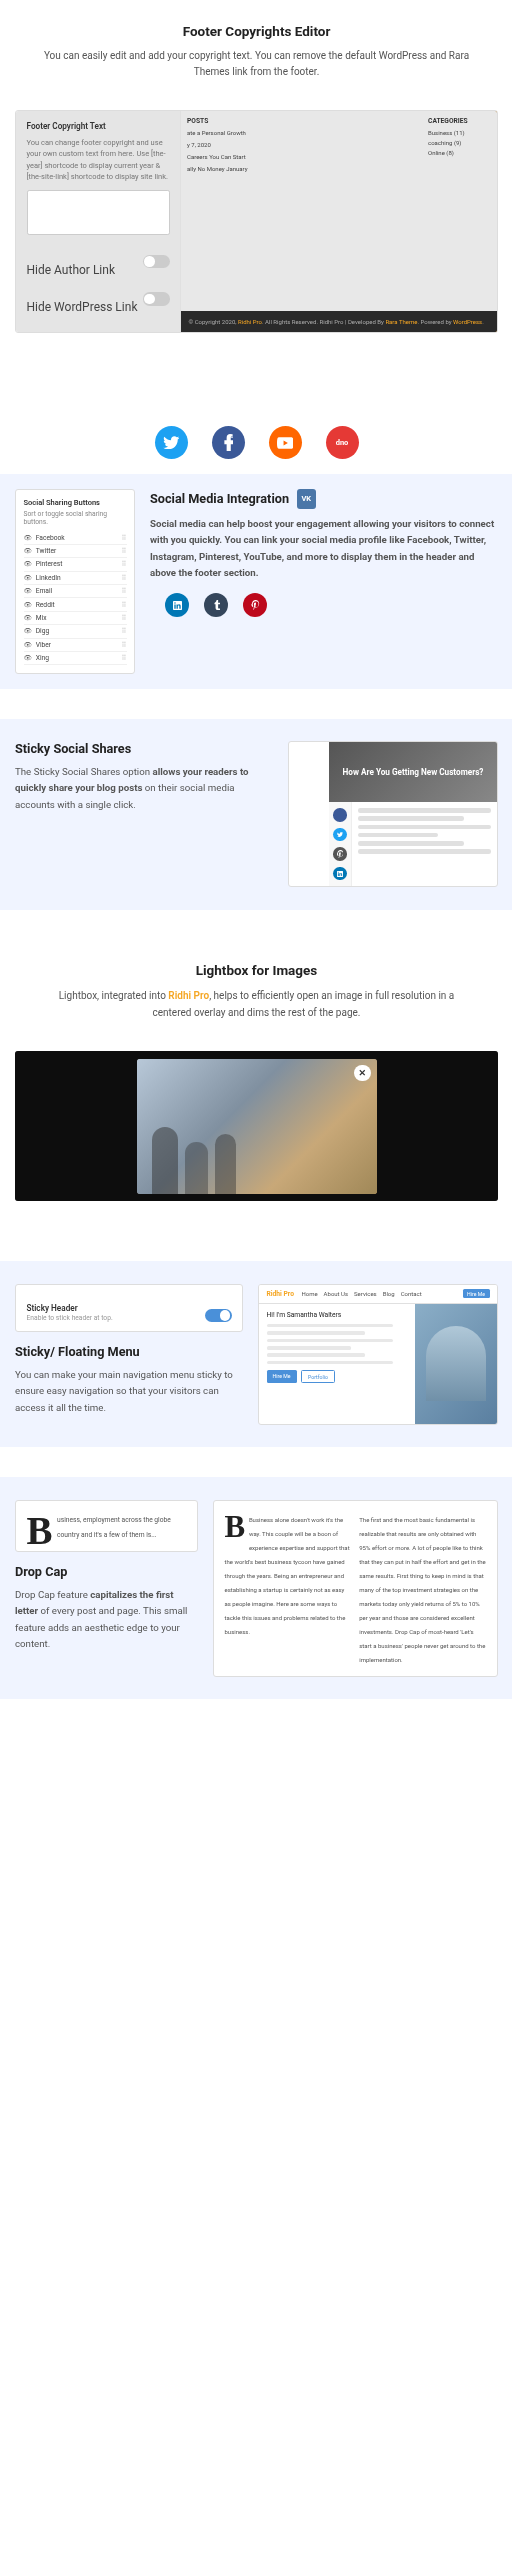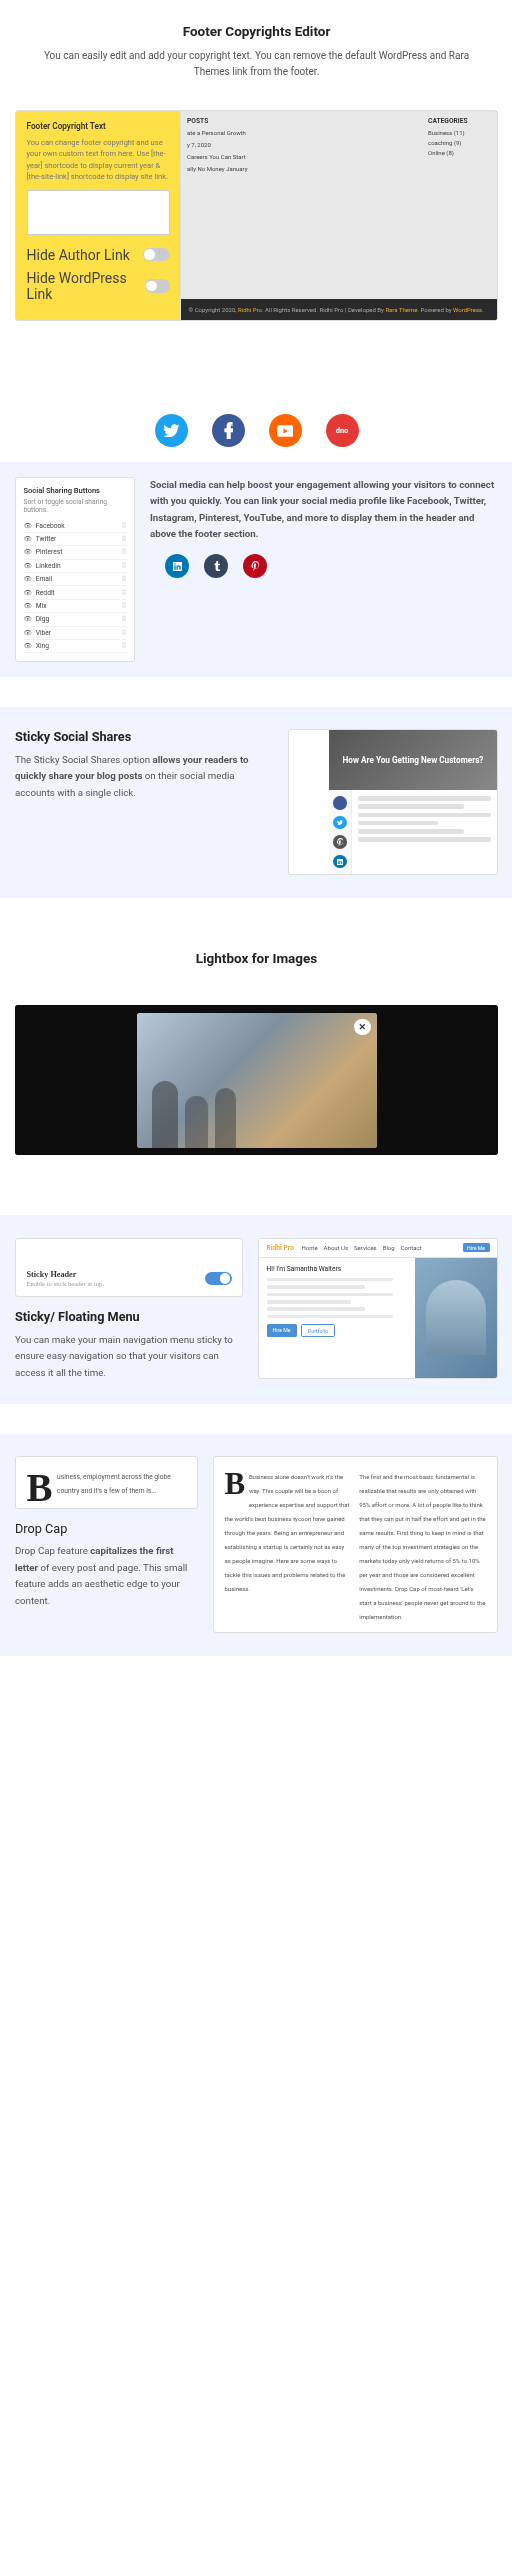--- a/index.html
+++ b/index.html
@@ -35,21 +35,21 @@
       margin: 15px 15px 0;
       border: 0.7px solid #ddd;
       background: #f9f9f9;
       border-radius: 3px;
       overflow: hidden;
       min-height: 180px;
     }
     .footer-left-panel {
       width: 165px;
       flex-shrink: 0;
-      background: #fde047;
+      background: #e5e5e5;
       padding: 10.5px;
       border-right: 0.7px solid #e0e0e0;
     }
     .footer-left-panel .panel-title {
       font-size: 8.2px;
       font-weight: 600;
       color: #333;
       margin-bottom: 6px;
     }
     .footer-left-panel .panel-desc {
@@ -70,22 +70,23 @@
       color: #666;
       margin-bottom: 9px;
     }
     .toggle-row {
       display: flex;
       align-items: center;
       justify-content: space-between;
       margin-bottom: 7.5px;
     }
     .toggle-label {
-      font-size: 14px;
+      font-size: 12px;
       color: #444;
+      margin-top: 16px;
     }
     .toggle-switch {
       width: 27px;
       height: 13.5px;
       background: #ccc;
       border-radius: 6.7px;
       position: relative;
       cursor: pointer;
     }
     .toggle-switch::after {
@@ -492,24 +493,23 @@
       font-weight: 600;
       color: #333;
       margin-bottom: 1.5px;
     }
     .sticky-header-panel-desc {
       font-size: 6.7px;
       color: #999;
     }
     .sticky-toggle-row {
       display: flex;
-      align-items: center;
+      align-items: flex-end;
       justify-content: space-between;
-      margin-top: 22px;
-      font-family: Liberation Serif, serif;
+      margin-top: 9px;
     }
     .toggle-on {
       width: 27px;
       height: 13.5px;
       background: #4a90d9;
       border-radius: 6.7px;
       position: relative;
     }
     .toggle-on::after {
       content: '';
@@ -611,21 +611,21 @@
       padding: 22.5px 15px;
       display: flex;
       gap: 15px;
       align-items: flex-start;
     }
     .dropcap-left {
       flex: 1;
     }
     .dropcap-left h3 {
       font-size: 12.7px;
-      font-weight: 400;
+      font-weight: 700;
       color: #222;
       margin-bottom: 7.5px;
     }
     .dropcap-left p {
       font-size: 9.7px;
       color: #555;
       line-height: 1.7;
     }
     .dropcap-left p strong {
       font-weight: 700;
@@ -818,20 +818,24 @@
     <div class="sharing-row">
       <div class="sharing-row-left">
         <span class="sharing-eye">👁</span>
         <span class="sharing-name">Xing</span>
       </div>
       <span class="sharing-drag">⠿</span>
     </div>
   </div>
 
   <div class="social-right-text">
+    <h3>
+      <span>Social Media Integration</span>
+      <div class="vk-badge">VK</div>
+    </h3>
     <p>Social media can help boost your engagement allowing your visitors to connect with you quickly. You can link your social media profile like Facebook, Twitter, Instagram, Pinterest, YouTube, and more to display them in the header and above the footer section.</p>
 
     <div class="social-icons-bottom">
       <div class="social-icon-small si-linkedin">
         <svg width="9" height="9" viewBox="0 0 24 24" fill="white">
             <path d="M20.447 20.452h-3.554v-5.569c0-1.328-.027-3.037-1.852-3.037-1.853 0-2.136 1.445-2.136 2.939v5.667H9.351V9h3.414v1.561h.046c.477-.9 1.637-1.85 3.37-1.85 3.601 0 4.267 2.37 4.267 5.455v6.286zM5.337 7.433c-1.144 0-2.063-.926-2.063-2.065 0-1.138.92-2.063 2.063-2.063 1.14 0 2.064.925 2.064 2.063 0 1.139-.925 2.065-2.064 2.065zm1.782 13.019H3.555V9h3.564v11.452zM22.225 0H1.771C.792 0 0 .774 0 1.729v20.542C0 23.227.792 24 1.771 24h20.451C23.2 24 24 23.227 24 22.271V1.729C24 .774 23.2 0 22.222 0h.003z"></path>
           </svg>
       </div>
       <div class="social-icon-small si-tumblr">
         <svg width="7.5" height="10.5" viewBox="0 0 16 24" fill="white">
@@ -890,20 +894,23 @@
         </div>
       </div>
     </div>
   </div>
 </div>
 
 <div class="section-separator"></div>
 
 <div class="section-lightbox">
   <h2>Lightbox for Images</h2>
+  <p>
+    Lightbox, integrated into <a>Ridhi Pro</a>, helps to efficiently open an image in full resolution in a centered overlay and dims the rest of the page.
+  </p>
 </div>
 
 <div class="lightbox-demo">
   <div class="lightbox-overlay"></div>
   <div class="lightbox-image-preview">
     <div class="lightbox-close-btn">✕</div>
 
     <div style="position:absolute;bottom:0;left:0;right:0;height:100%;background:linear-gradient(135deg, #b8c8d8 0%, #8090a0 40%, #c8a878 70%, #a08858 100%);border-radius:3px;z-index:-1;"></div>
 
     <div style="position:absolute;bottom:0;left:15px;display:flex;align-items:flex-end;gap:7.5px;">

